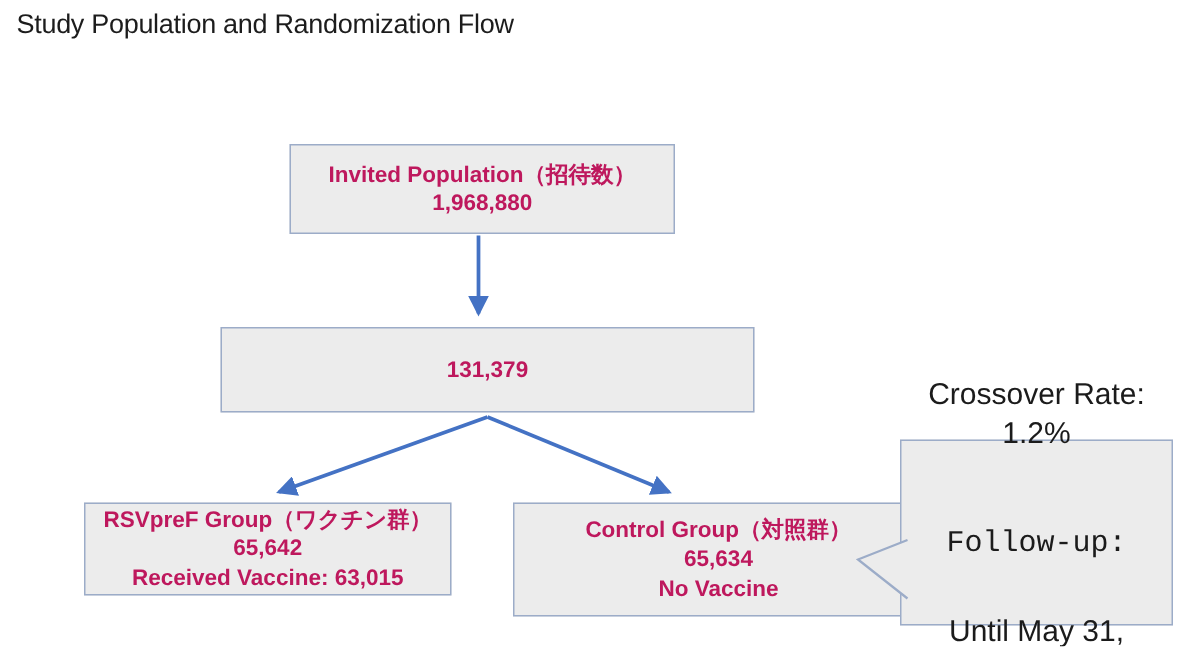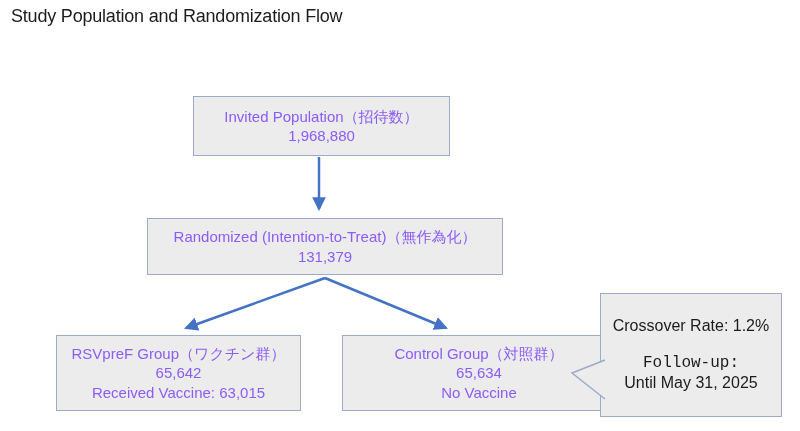--- a/index.html
+++ b/index.html
@@ -42,41 +42,43 @@
     box-sizing: border-box;
     background: #ececec;
     border: 1.5px solid #9cacc8;
     display: flex;
     flex-direction: column;
     align-items: center;
     justify-content: center;
     text-align: right;
     font-size: 15px;
     line-height: 1.28;
-    color: #8b5cf6;
+    color: #be185d;
     padding: 2px 6px;
+    font-weight: bold;
   }
   .n-invited    { left: 193px; top:  96px; width: 257px; height: 60px; }
   .n-randomized { left: 147px; top: 218px; width: 356px; height: 57px; }
-  .n-vaccine    { left:  56px; top: 335px; width: 245px; height: 76px; }
+  .n-vaccine    { left:  56px; top: 335px; width: 245px; height: 62px; }
   .n-control    { left: 342px; top: 335px; width: 274px; height: 76px; }
   .callout {
     position: absolute;
     left: 600px; top: 293px; width: 182px; height: 124px;
     box-sizing: border-box;
     background: #ececec;
     border: 1.5px solid #9cacc8;
     display: flex;
     flex-direction: column;
     align-items: center;
     justify-content: center;
     text-align: center;
-    font-size: 16px;
+    font-size: 20px;
     line-height: 1.3;
     padding: 4px 8px;
+    gap: 32px;
   }
   .callout .followup { margin-top: 16px; font-family: Liberation Mono, monospace; }
   .callout-pointer {
     position: absolute;
     left: -31px;
     top: 62px;
     overflow: visible;
   }
 </style>
 </head>
@@ -96,21 +98,20 @@
     <line x1="325" y1="278" x2="186" y2="328" stroke-width="2.5" marker-end="url(#arrowhead)" stroke="#4472c4"></line>
     <line x1="325" y1="278" x2="446" y2="328" stroke-width="2.5" marker-end="url(#arrowhead)" stroke="#4472c4"></line>
   </svg>
 
   <div class="node n-invited">
     <span>Invited Population（招待数）</span>
     <span>1,968,880</span>
   </div>
 
   <div class="node n-randomized">
-    <span>Randomized (Intention-to-Treat)（無作為化）</span>
     <span>131,379</span>
   </div>
 
   <div class="node n-vaccine">
     <span>RSVpreF Group（ワクチン群）</span>
     <span>65,642</span>
     <span>Received Vaccine: 63,015</span>
   </div>
 
   <div class="node n-control">

